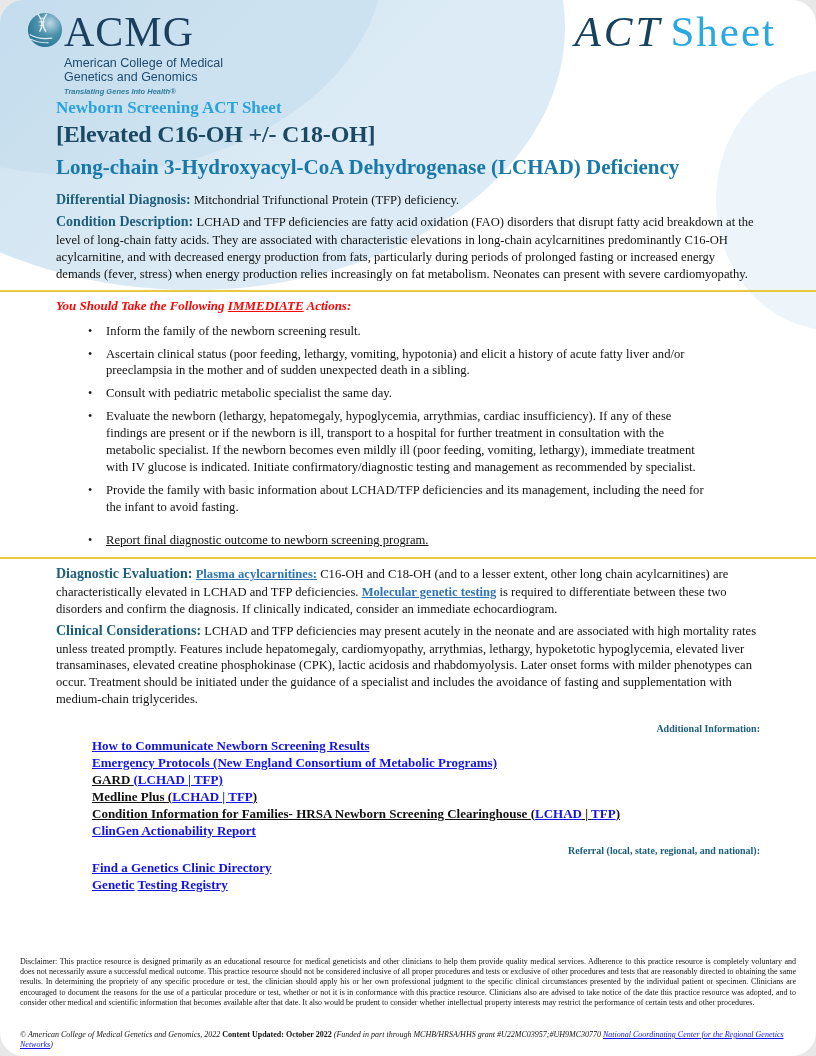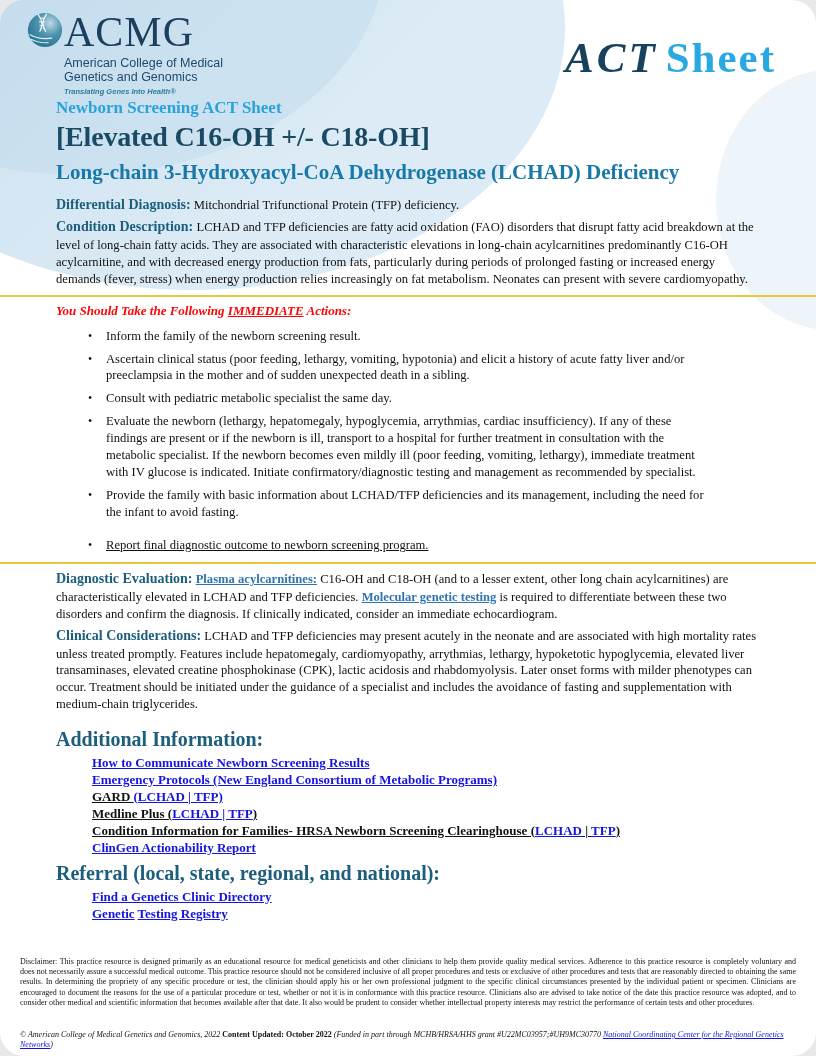--- a/index.html
+++ b/index.html
@@ -33,41 +33,41 @@
   }
   .logo-name {
     margin-left:37px; margin-top:4px; font-family:"Liberation Sans", sans-serif;
     font-size:12.5px; line-height:1.12; color:#1d4a6e;
   }
   .logo-tagline {
     margin-left:37px; margin-top:3px; font-family:"Liberation Sans", sans-serif;
     font-size:7.5px; font-weight:bold; font-style:italic; color:#2e7d9c;
   }
   
-  .masthead { position:absolute; top:36px; right:40px; z-index:2; font-weight:bold; font-size:43px; line-height:1; white-space:nowrap; }
+  .masthead { position:absolute; top:10px; right:40px; z-index:2; font-weight:normal; font-size:43px; line-height:1; white-space:nowrap; }
   .masthead .act { font-style:italic; color:#17425e; letter-spacing:3px; }
   .masthead .sheet { color:#29a9e1; letter-spacing:2px; margin-left:8px; }
   
   .content { position:relative; z-index:1; padding:98px 56px 0 56px; }
   .eyebrow { font-size:17px; font-weight:bold; color:#2aa2dc; }
-  .main-title { font-size:28px; font-weight:bold; color:#1a4a63; margin:3px 0 4px; letter-spacing:-0.2px; }
+  .main-title { font-size:24px; font-weight:bold; color:#1a4a63; margin:3px 0 4px; letter-spacing:-0.2px; }
   .subtitle { font-size:21px; font-weight:bold; color:#1878a8; margin:0 0 7px; line-height:1.5; max-width:640px; }
   p.body { font-size:12.6px; line-height:1.34; margin:0 0 4px; }
   .label { font-size:14px; font-weight:bold; color:#1c5e7c; }
   .rule { border:0; border-top:2px solid #e9c83f; margin:7px -56px 6px -56px; }
   .red-heading { color:#fe0505; font-weight:bold; font-style:italic; font-size:13px; margin:4px 0 9px; }
   .red-heading .em { text-decoration:underline; }
   ul.actions { list-style:none; margin:0 0 8px 0; padding:0 0 0 50px; }
   ul.actions li { position:relative; font-size:12.6px; line-height:1.34; margin-bottom:6px; max-width:600px; }
   ul.actions li::before { content:"\2022"; position:absolute; left:-18px; top:0; font-size:12px; }
   ul.actions li.gap-before { margin-top:17px;text-decoration:underline; }
   .lnk { color:#1414e0; text-decoration:underline; cursor:pointer; }
   .lnk-muted { color:#2e74b5; text-decoration:underline; cursor:pointer; font-weight:bold; }
   .lnk-black { color:#111; text-decoration:underline; cursor:pointer; }
-  .subheading { font-size:20px; font-weight:bold; color:#1c5e7c; margin:15px 0 4px; }
+  .subheading { font-size:10px; font-weight:bold; color:#1c5e7c; margin:15px 0 4px;text-align:right; }
   .links-block { padding-left:36px; }
   .link-row { font-size:13px; font-weight:bold; line-height:1.23; margin:1px 0; }
   .clinical-block { margin-top:2px; }
   .disclaimer {
     position:absolute; left:20px; right:20px; top:957px; z-index:1;
     font-size:8px; line-height:1.28; text-align:justify; color:#111;
   }
   .footer {
     position:absolute; left:20px; right:20px; top:1030px; z-index:1;
     font-size:8px; font-style:italic; line-height:1.3; color:#111;

